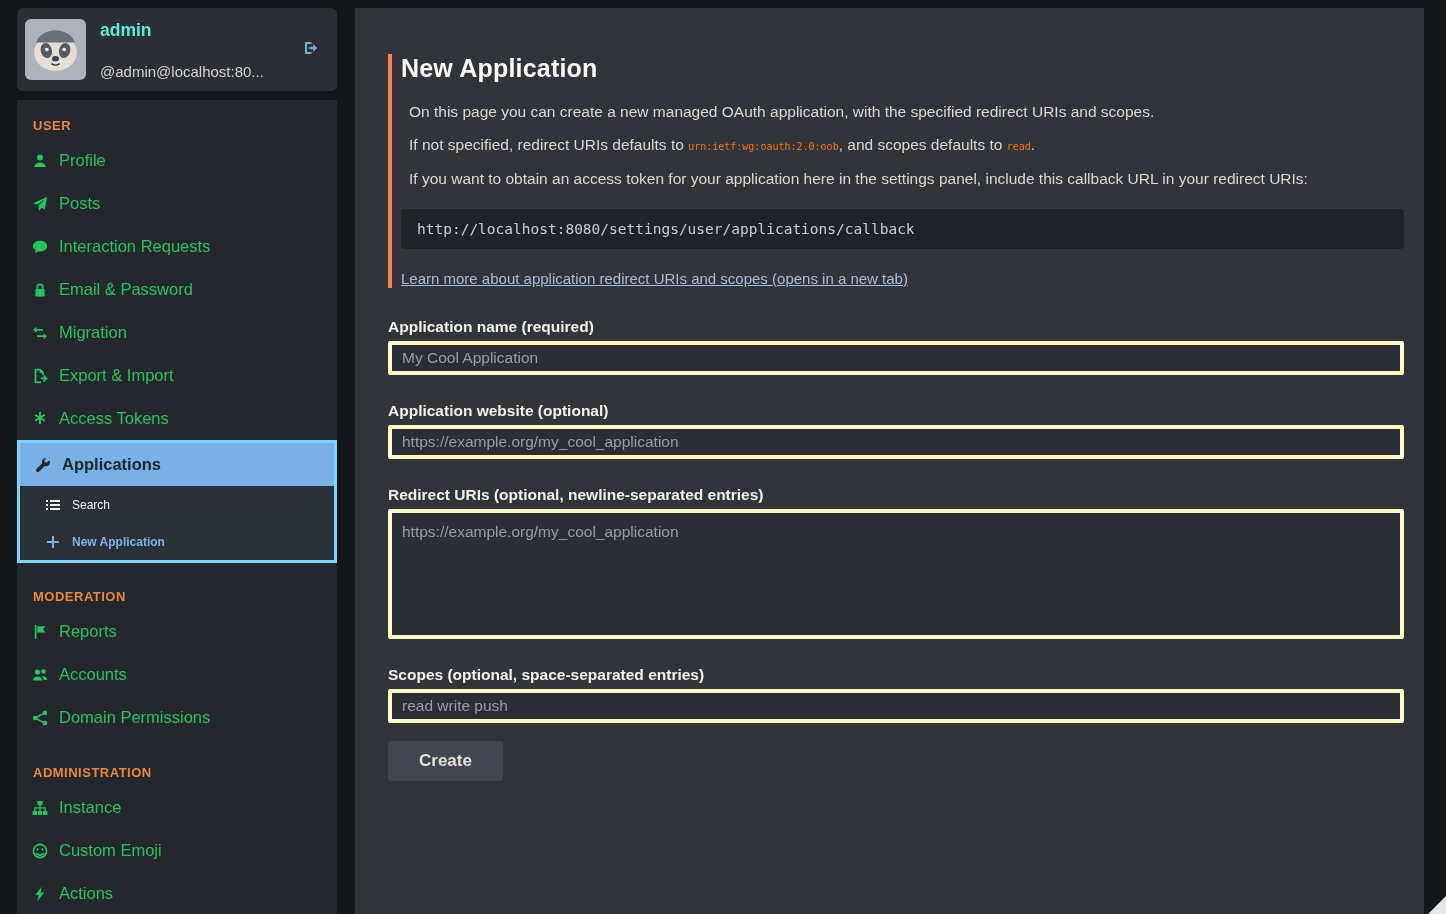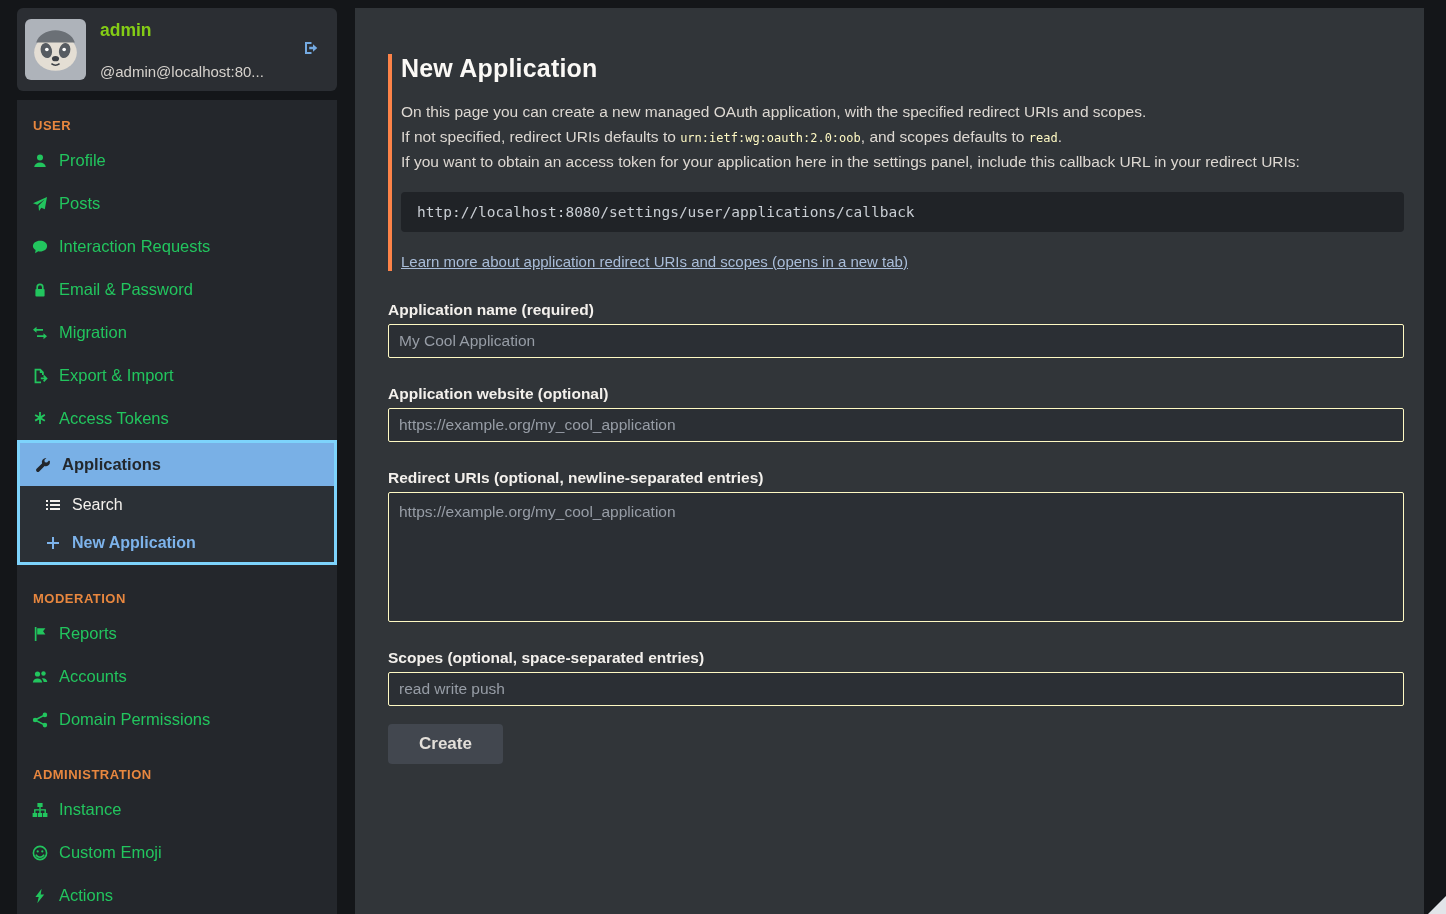--- a/index.html
+++ b/index.html
@@ -26,21 +26,21 @@
     padding: 0 14px 0 8px;
     gap: 14px;
     margin-bottom: 9px;
     flex: 0 0 auto;
   }
   .avatar {
     width: 61px; height: 61px; border-radius: 6px; overflow: hidden; flex: 0 0 auto;
   }
   .avatar svg { display: block; width: 100%; height: 100%; }
   .user-info { flex: 1; min-width: 0; }
-  .user-name { font-size: 17.5px; font-weight: 700; color: #84cc16; }
+  .user-name { font-size: 17.5px; font-weight: 700; color: #5eead4; }
   .user-handle { font-size: 15px; color: #d6d2cd; margin-top: 22px; white-space: nowrap; overflow: hidden; }
   .logout-btn { color: #74aae2; width: 24px; height: 24px; flex: 0 0 auto; cursor: pointer; background: none; border: none; padding: 0; }
   .logout-btn svg { width: 24px; height: 24px; fill: currentColor; }
 
   .nav {
     background: #24272c;
     flex: 1;
     padding-top: 2px;
     overflow: hidden;
   }
@@ -64,21 +64,21 @@
   .nav-group { border: 3px solid #7dd3fc; }
   .nav-item.active {
     background: #79b0e6;
     color: #23272c;
     font-weight: 700;
   }
   .nav-submenu { background: #2b3036; }
   .nav-subitem {
     display: flex; align-items: center; gap: 11px;
     padding: 10px 8px 10px 24px;
-    color: #f4f1ed; font-size: 16px;
+    color: #f4f1ed; font-size: 12px;
     cursor: pointer;
   }
   .nav-subitem.active-sub { color: #7db3eb; font-weight: 700; }
 
   
   .main-col {
     flex: 1;
     margin: 8px 0 0 18px;
     background: #313539;
     height: 906px;
@@ -87,24 +87,24 @@
   }
   .page-header {
     border-left: 4px solid #fd8348;
     padding-left: 9px;
     margin-bottom: 30px;
   }
   .page-title {
     font-size: 25px; font-weight: 700; color: #fbf9f6;
     margin: 0 0 17px 0; letter-spacing: .2px;
   }
-  .intro p { margin: 0; font-size: 15.5px; line-height: 24.5px; color: #ddd8d2; }
+  .intro p { margin: 8px; font-size: 15.5px; line-height: 24.5px; color: #ddd8d2; }
   code.inline {
     font-family: "DejaVu Sans Mono", "Liberation Mono", monospace;
-    font-size: 12px; color: #fef9c3;
+    font-size: 10px; color: #f97316;
   }
   .code-block {
     background: #202327;
     border-radius: 4px;
     padding: 12px 16px;
     margin: 17px 0 0 0;
     font-family: "DejaVu Sans Mono", "Liberation Mono", monospace;
     font-size: 14.5px; color: #c9ced4;
     white-space: nowrap; overflow: hidden;
   }
@@ -117,21 +117,21 @@
   }
 
   .form-label {
     display: block;
     font-weight: 700; font-size: 15.5px; color: #f3f0ec;
     margin: 0 0 5px 0;
   }
   .form-input, .form-textarea {
     display: block; width: 100%;
     background: #2b2f34;
-    border: 1px solid #fef9c3;
+    border: 4px solid #fef9c3;
     border-radius: 2px;
     color: #e8e5e0;
     font-family: "Liberation Sans", sans-serif;
     font-size: 15.5px;
     margin-bottom: 27px;
     outline: none;
   }
   .form-input { height: 34px; padding: 0 10px; }
   .form-textarea { height: 130px; padding: 8px 10px; resize: none; line-height: 1.45; }
   .form-input::placeholder, .form-textarea::placeholder { color: #979da6; opacity: 1; }

